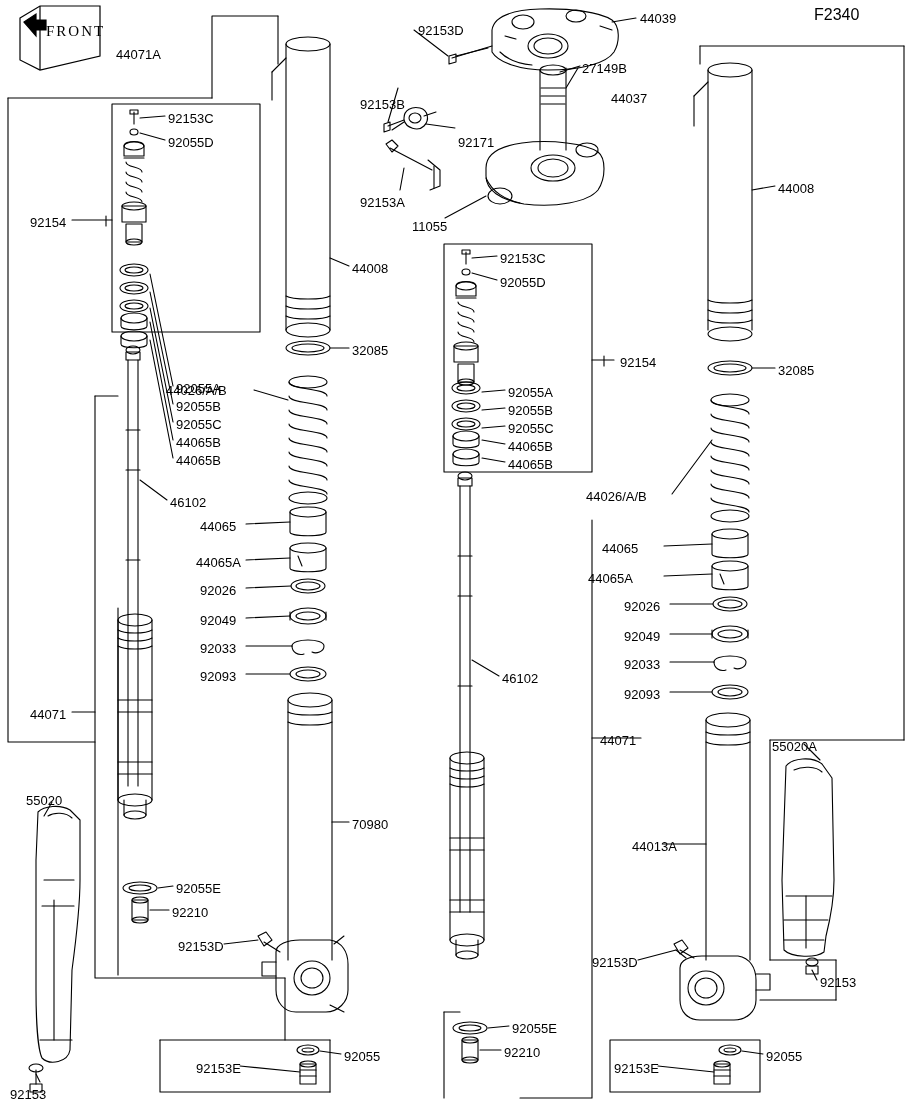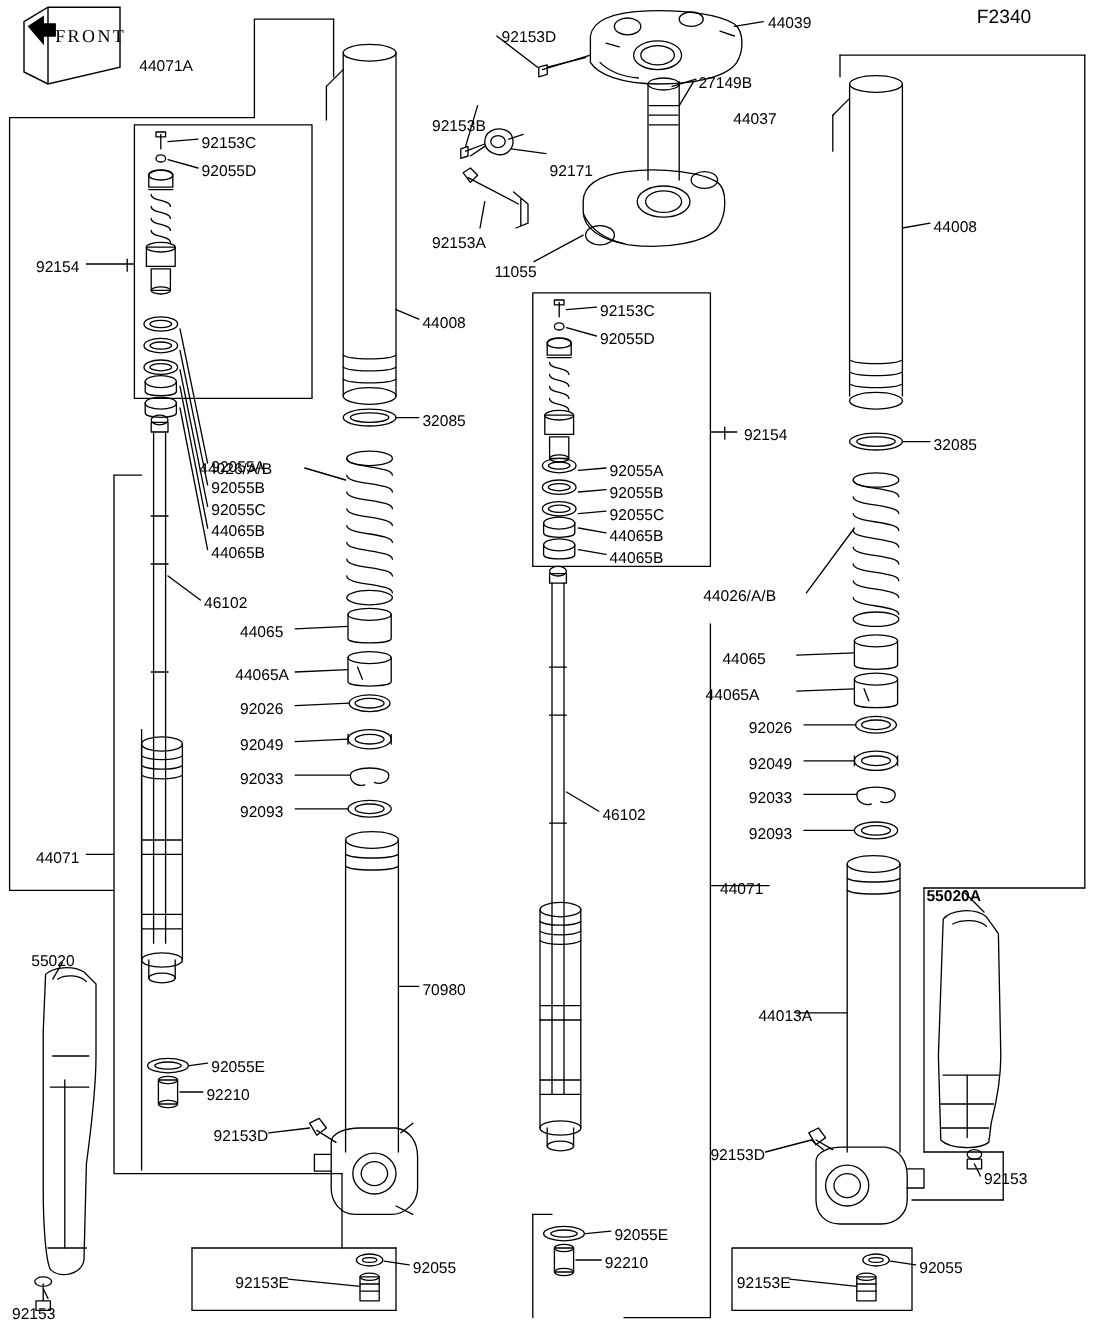--- a/index.html
+++ b/index.html
@@ -517,21 +517,21 @@
       <div class="lbl" style="left: 778px; top: 364px;">32085</div>
       <div class="lbl" style="left: 586px; top: 490px;">44026/A/B</div>
       <div class="lbl" style="left: 602px; top: 542px;">44065</div>
       <div class="lbl" style="left: 588px; top: 572px;">44065A</div>
       <div class="lbl" style="left: 624px; top: 600px;">92026</div>
       <div class="lbl" style="left: 624px; top: 630px;">92049</div>
       <div class="lbl" style="left: 624px; top: 658px;">92033</div>
       <div class="lbl" style="left: 624px; top: 688px;">92093</div>
       <div class="lbl" style="left: 502px; top: 672px;">46102</div>
       <div class="lbl" style="left: 600px; top: 734px;">44071</div>
-      <div class="lbl" style="left: 772px; top: 740px; font-weight: bold;">55020A</div>
+      <div class="lbl" style="left: 772px; top: 740px;">55020A</div>
       <div class="lbl" style="left: 616px; top: 840px; margin-left: 16px;">44013A</div>
       <div class="lbl" style="left: 592px; top: 956px;">92153D</div>
       <div class="lbl" style="left: 820px; top: 976px;">92153</div>
       <div class="lbl" style="left: 512px; top: 1022px;">92055E</div>
       <div class="lbl" style="left: 504px; top: 1046px;">92210</div>
       <div class="lbl" style="left: 614px; top: 1062px;">92153E</div>
       <div class="lbl" style="left: 766px; top: 1050px;">92055</div>
     </div>
 
 </div>

